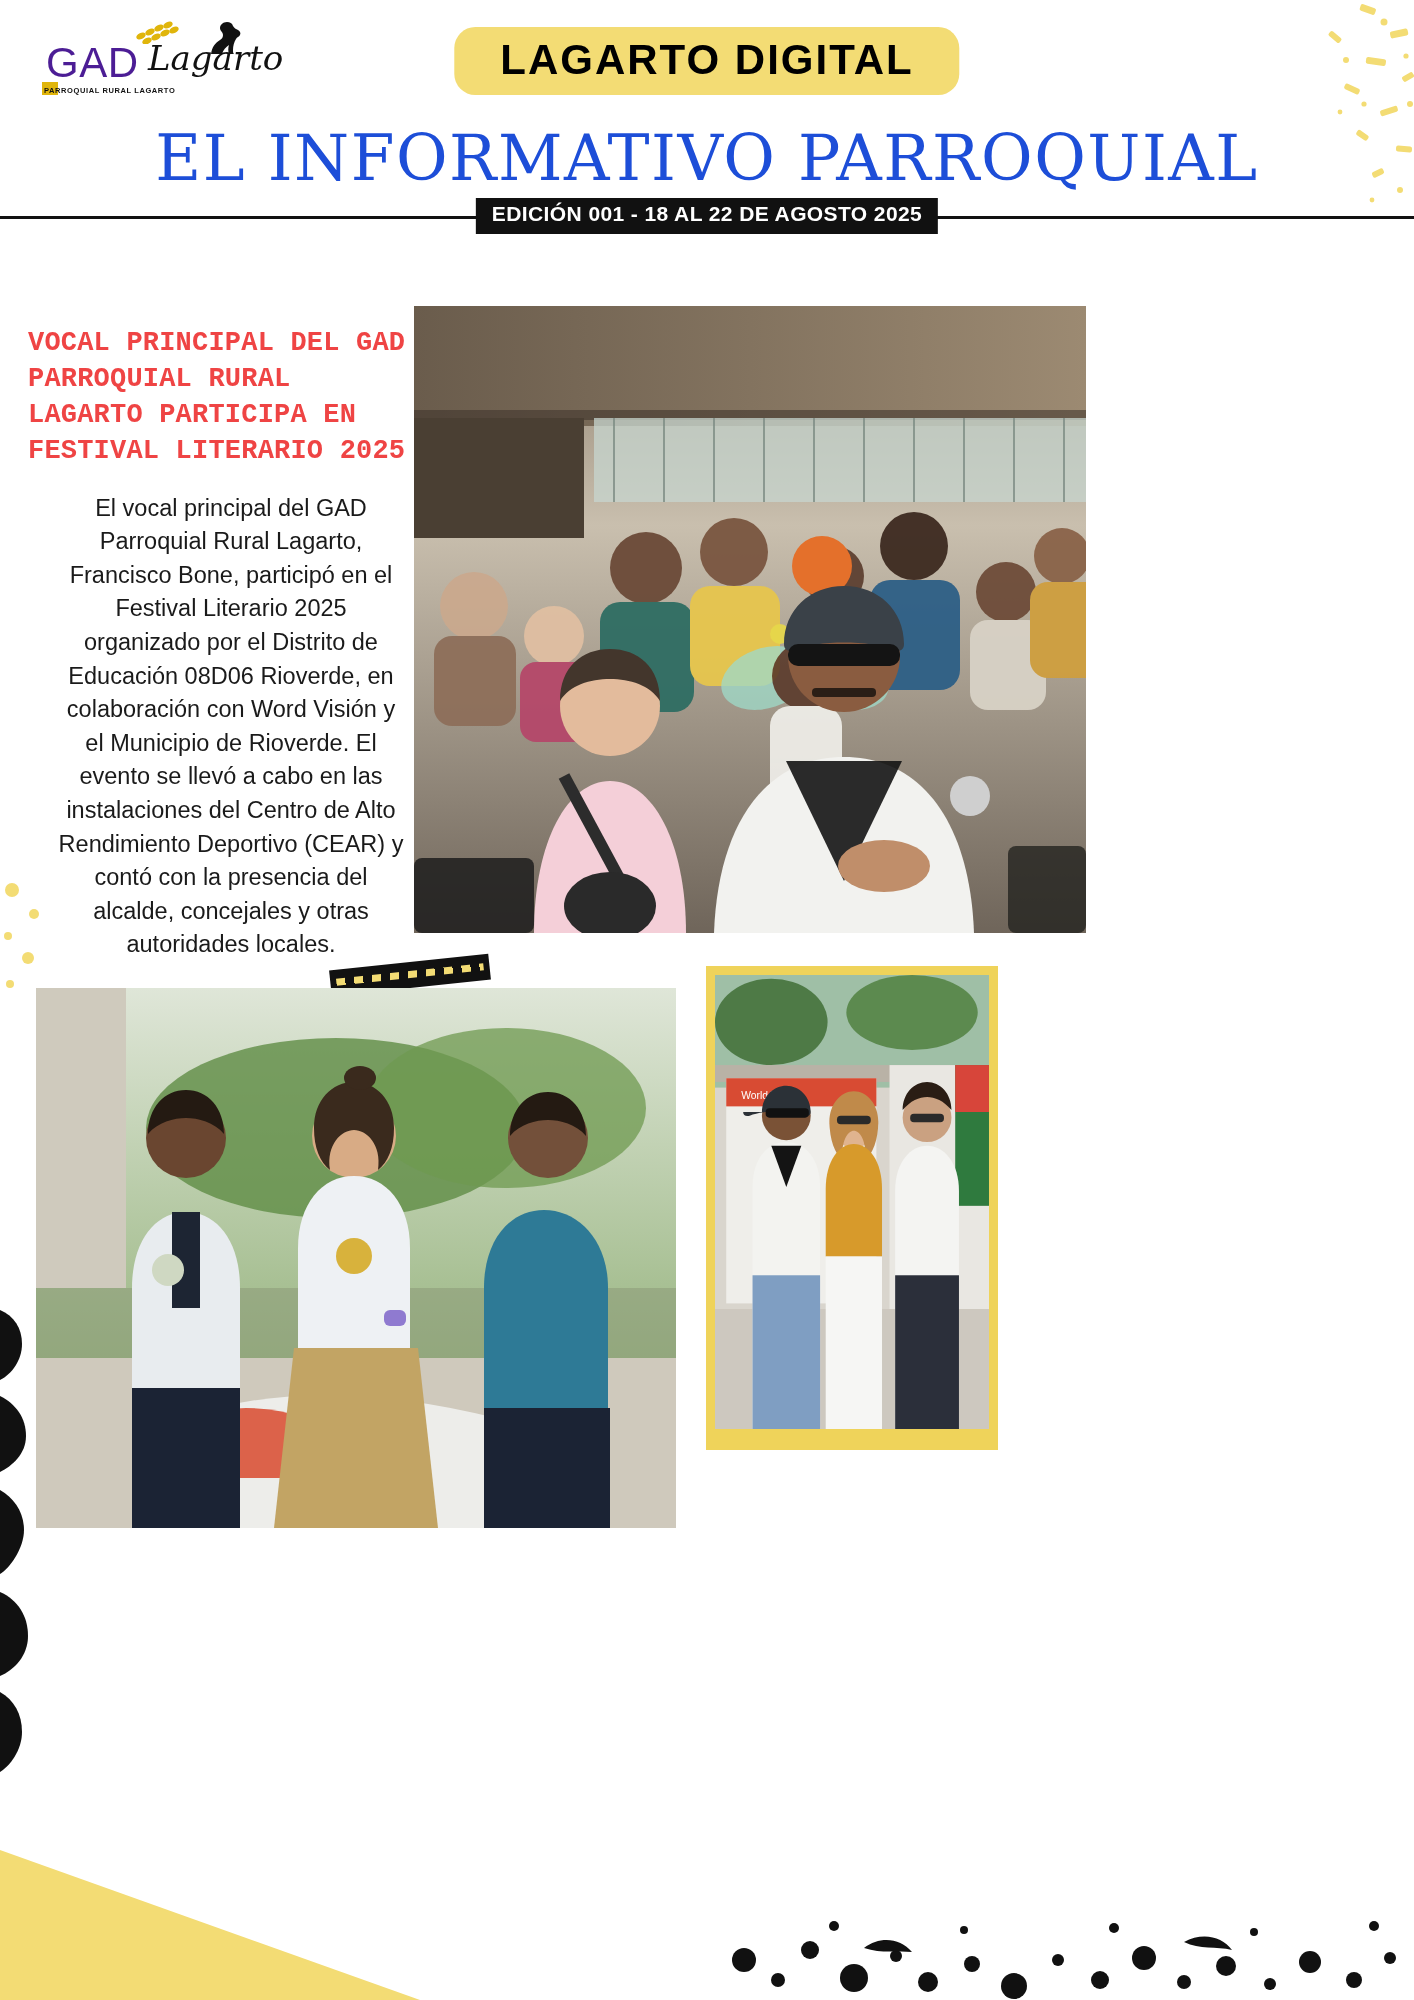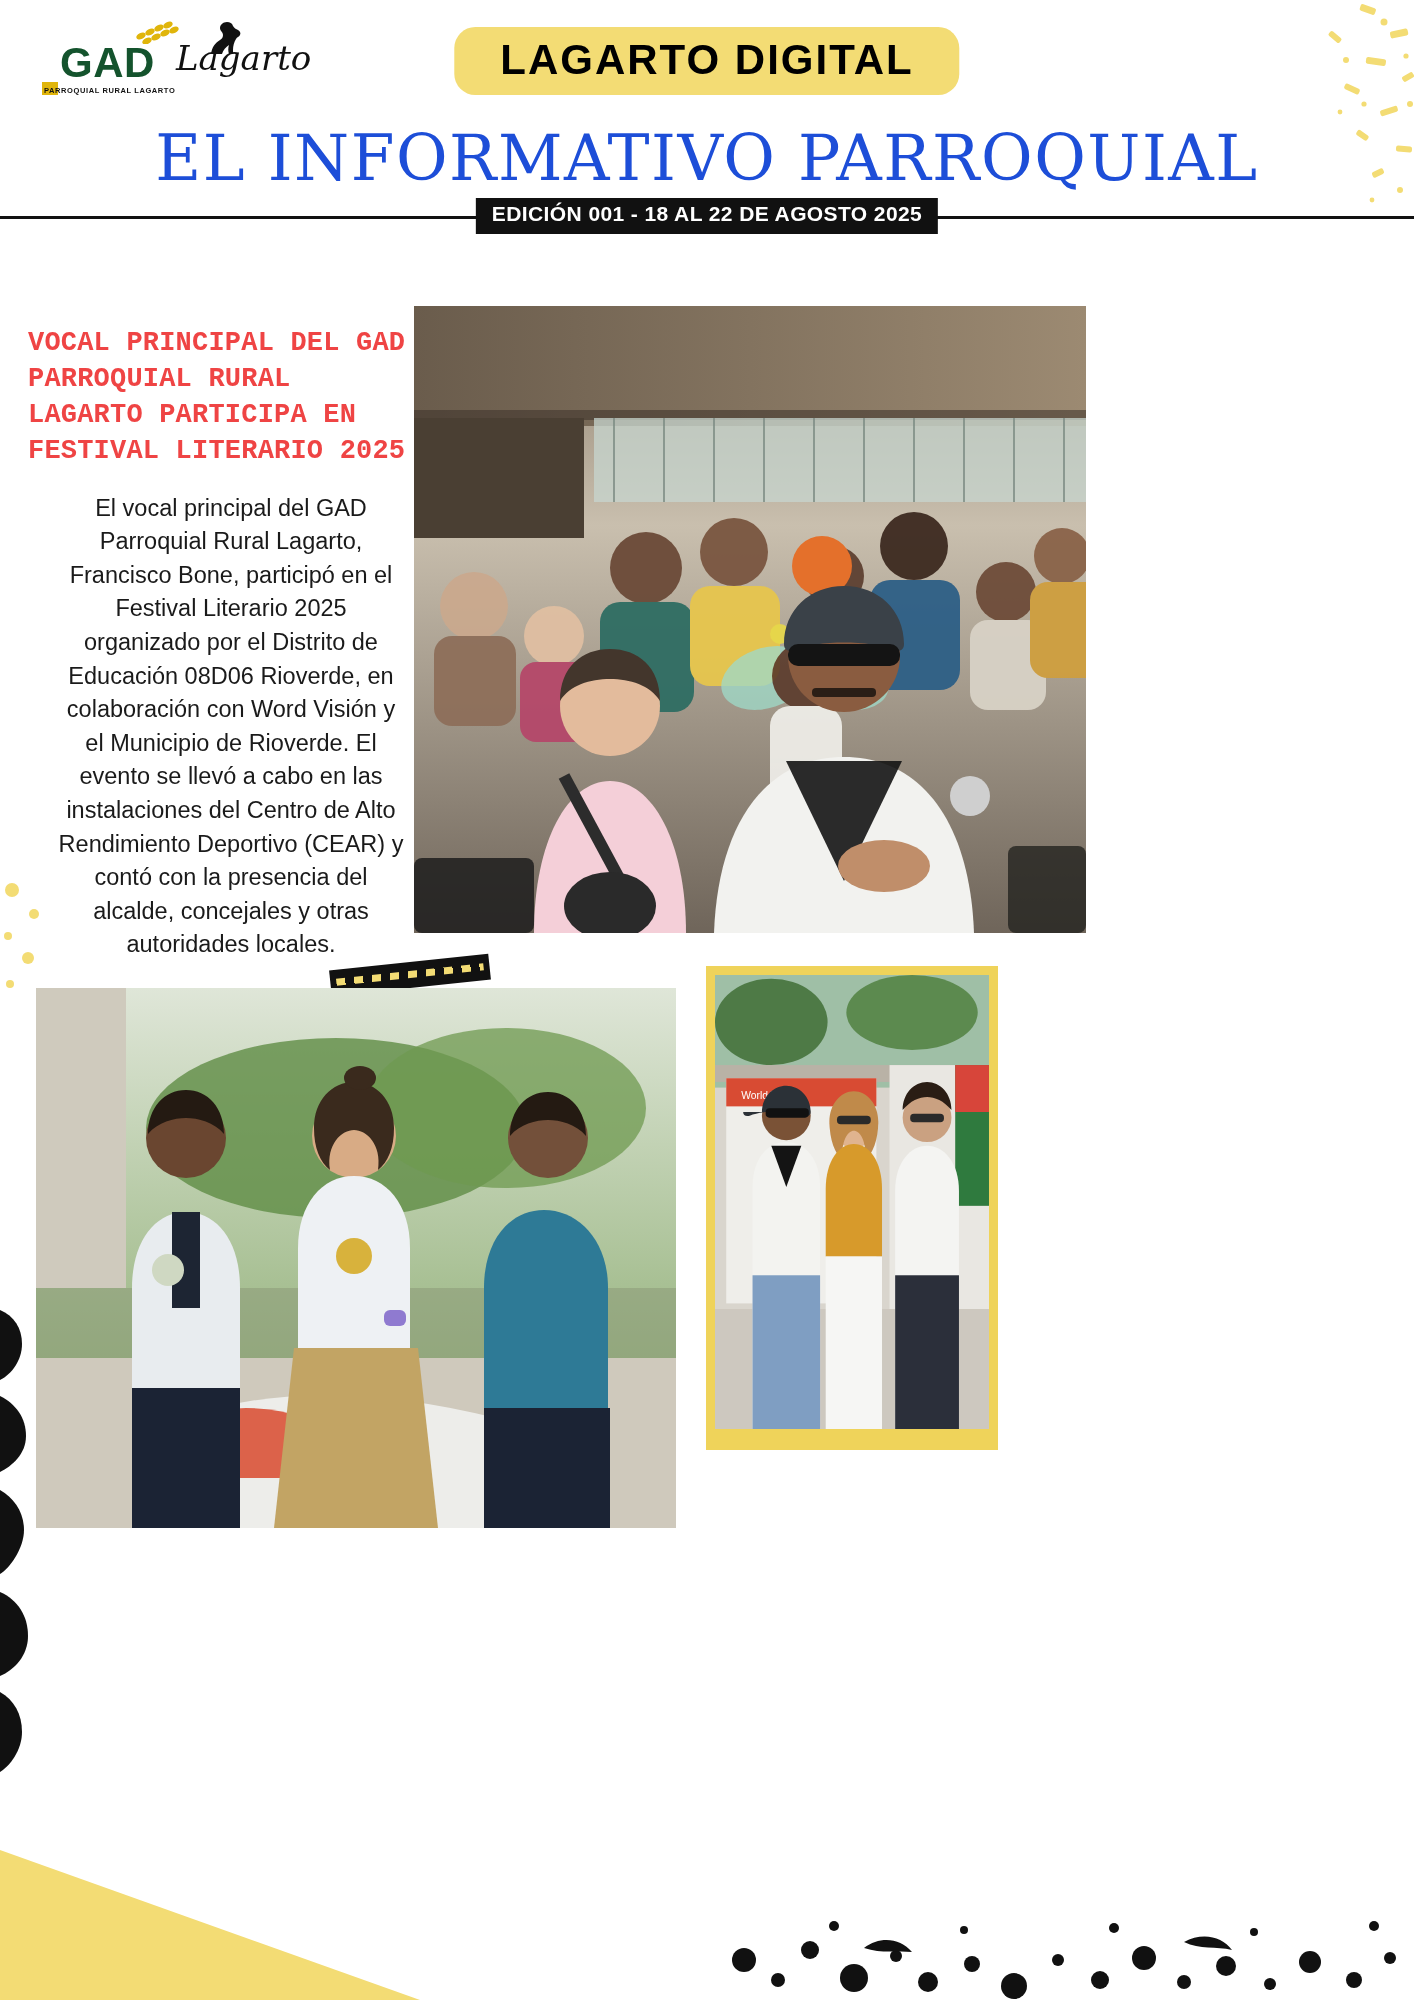--- a/index.html
+++ b/index.html
@@ -28,36 +28,35 @@
     position: relative;
     height: 248px;
   }
   .logo {
     position: absolute;
     left: 36px; top: 18px;
     width: 200px; height: 78px;
   }
   .logo-gad {
     font-family: "Liberation Sans", sans-serif;
-    font-weight: bold;
+    font-weight: normal;
     font-size: 42px;
     letter-spacing: 0.5px;
-    color: #14532d;
+    color: #4c1d95;
     line-height: 1;
     position: absolute;
-    left: 24px; top: 24px;
+    left: 10px; top: 24px;
   }
   .logo-script {
     position: absolute;
     left: 112px; top: 20px;
     font-family: "DejaVu Serif", serif;
     font-style: italic;
     font-size: 34px;
     color: #111;
-    margin-left: 28px;
   }
   .logo-sub {
     position: absolute;
     left: 8px; top: 68px;
     font-size: 7.5px;
     letter-spacing: 0.6px;
     color: #111;
     font-weight: bold;
   }
   .logo-wheat {

